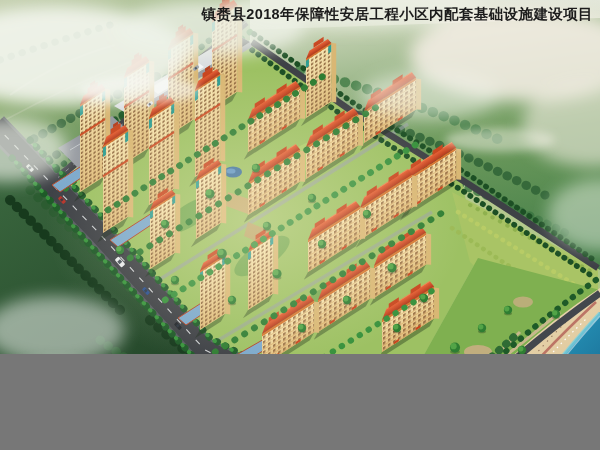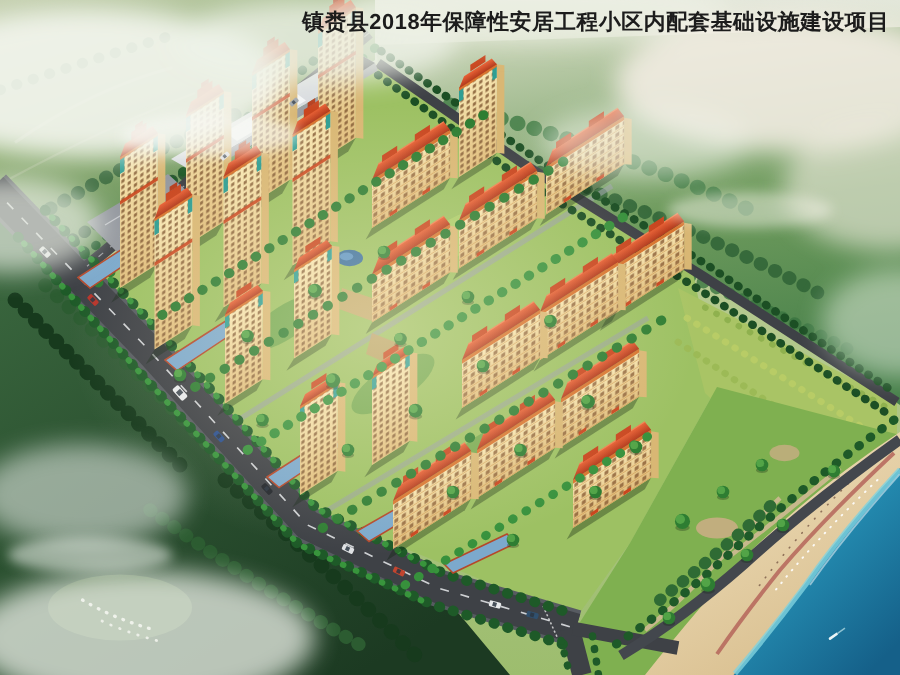--- a/index.html
+++ b/index.html
@@ -1,16 +1,16 @@
 <!DOCTYPE html>
 <html><head>
 <meta charset="utf-8">
 <style>
   html,body{margin:0;padding:0;background:#777;}
-  .stage{position:relative;width:600px;height:450px;overflow:hidden;
+  .stage{position:relative;width:600px;height:354px;overflow:hidden;
          font-family:"Liberation Sans","DejaVu Sans",sans-serif;background:#c9d4b8;}
   .stage svg{position:absolute;left:0;top:0;display:block;}
   .title{position:absolute;top:5px;right:7px;font-size:14.5px;font-weight:bold;
          color:#1c1c1c;letter-spacing:0.4px;white-space:nowrap;z-index:5;}
 </style>
 </head>
 <body>
 
 <div class="stage">
 <svg width="600" height="450" viewBox="0 0 600 450" xmlns="http://www.w3.org/2000/svg">

